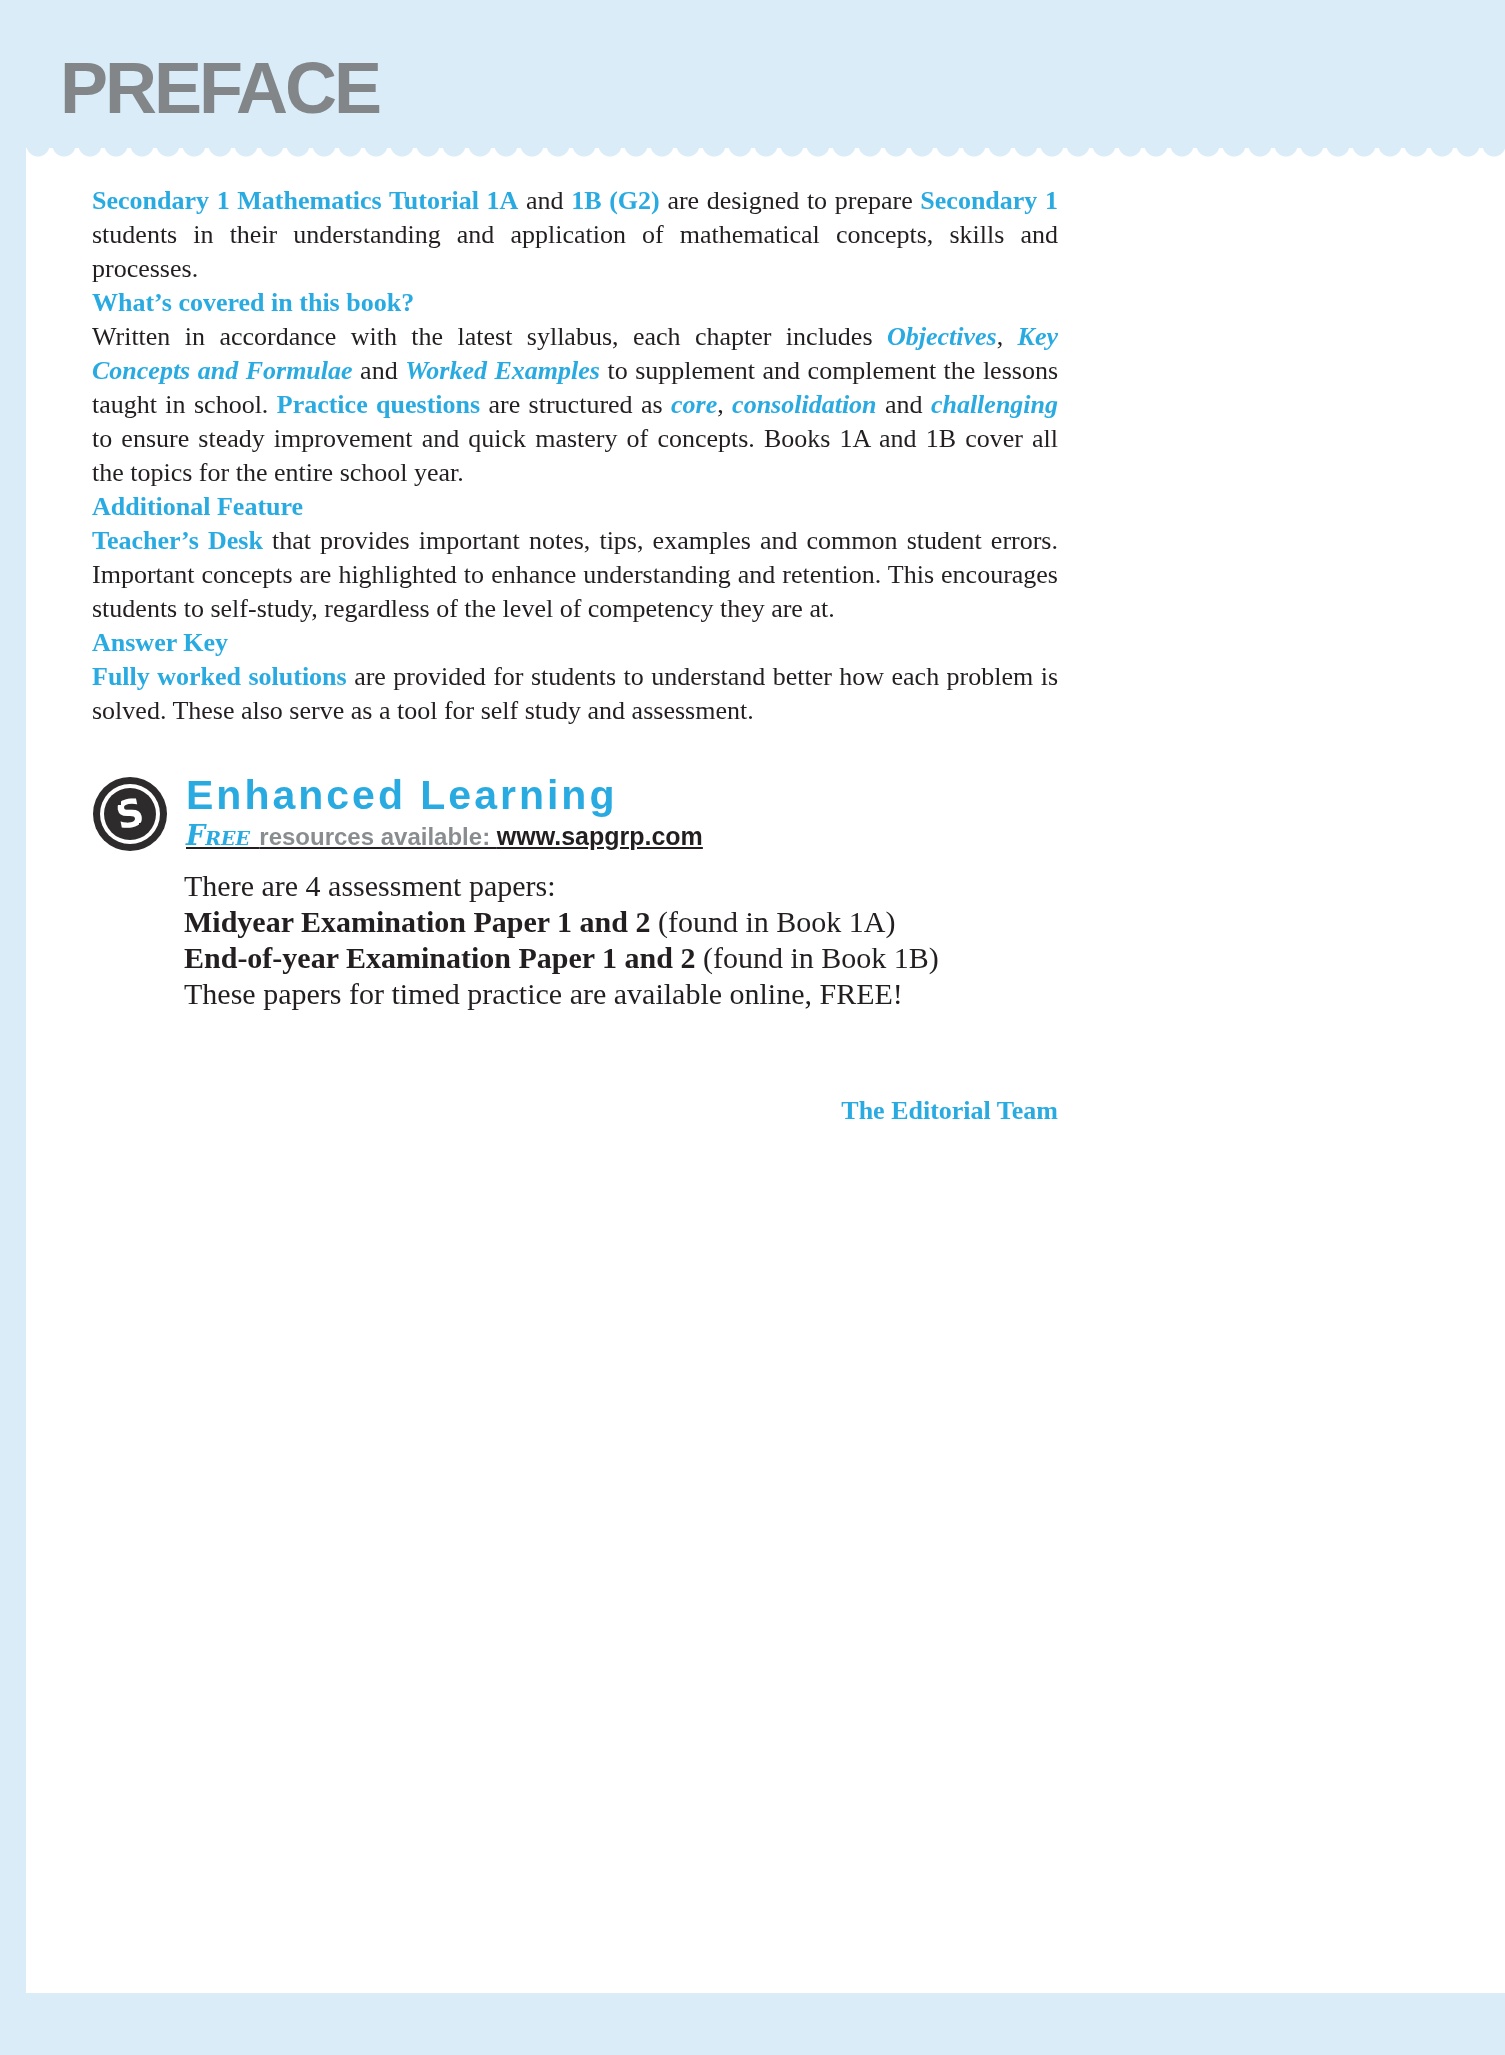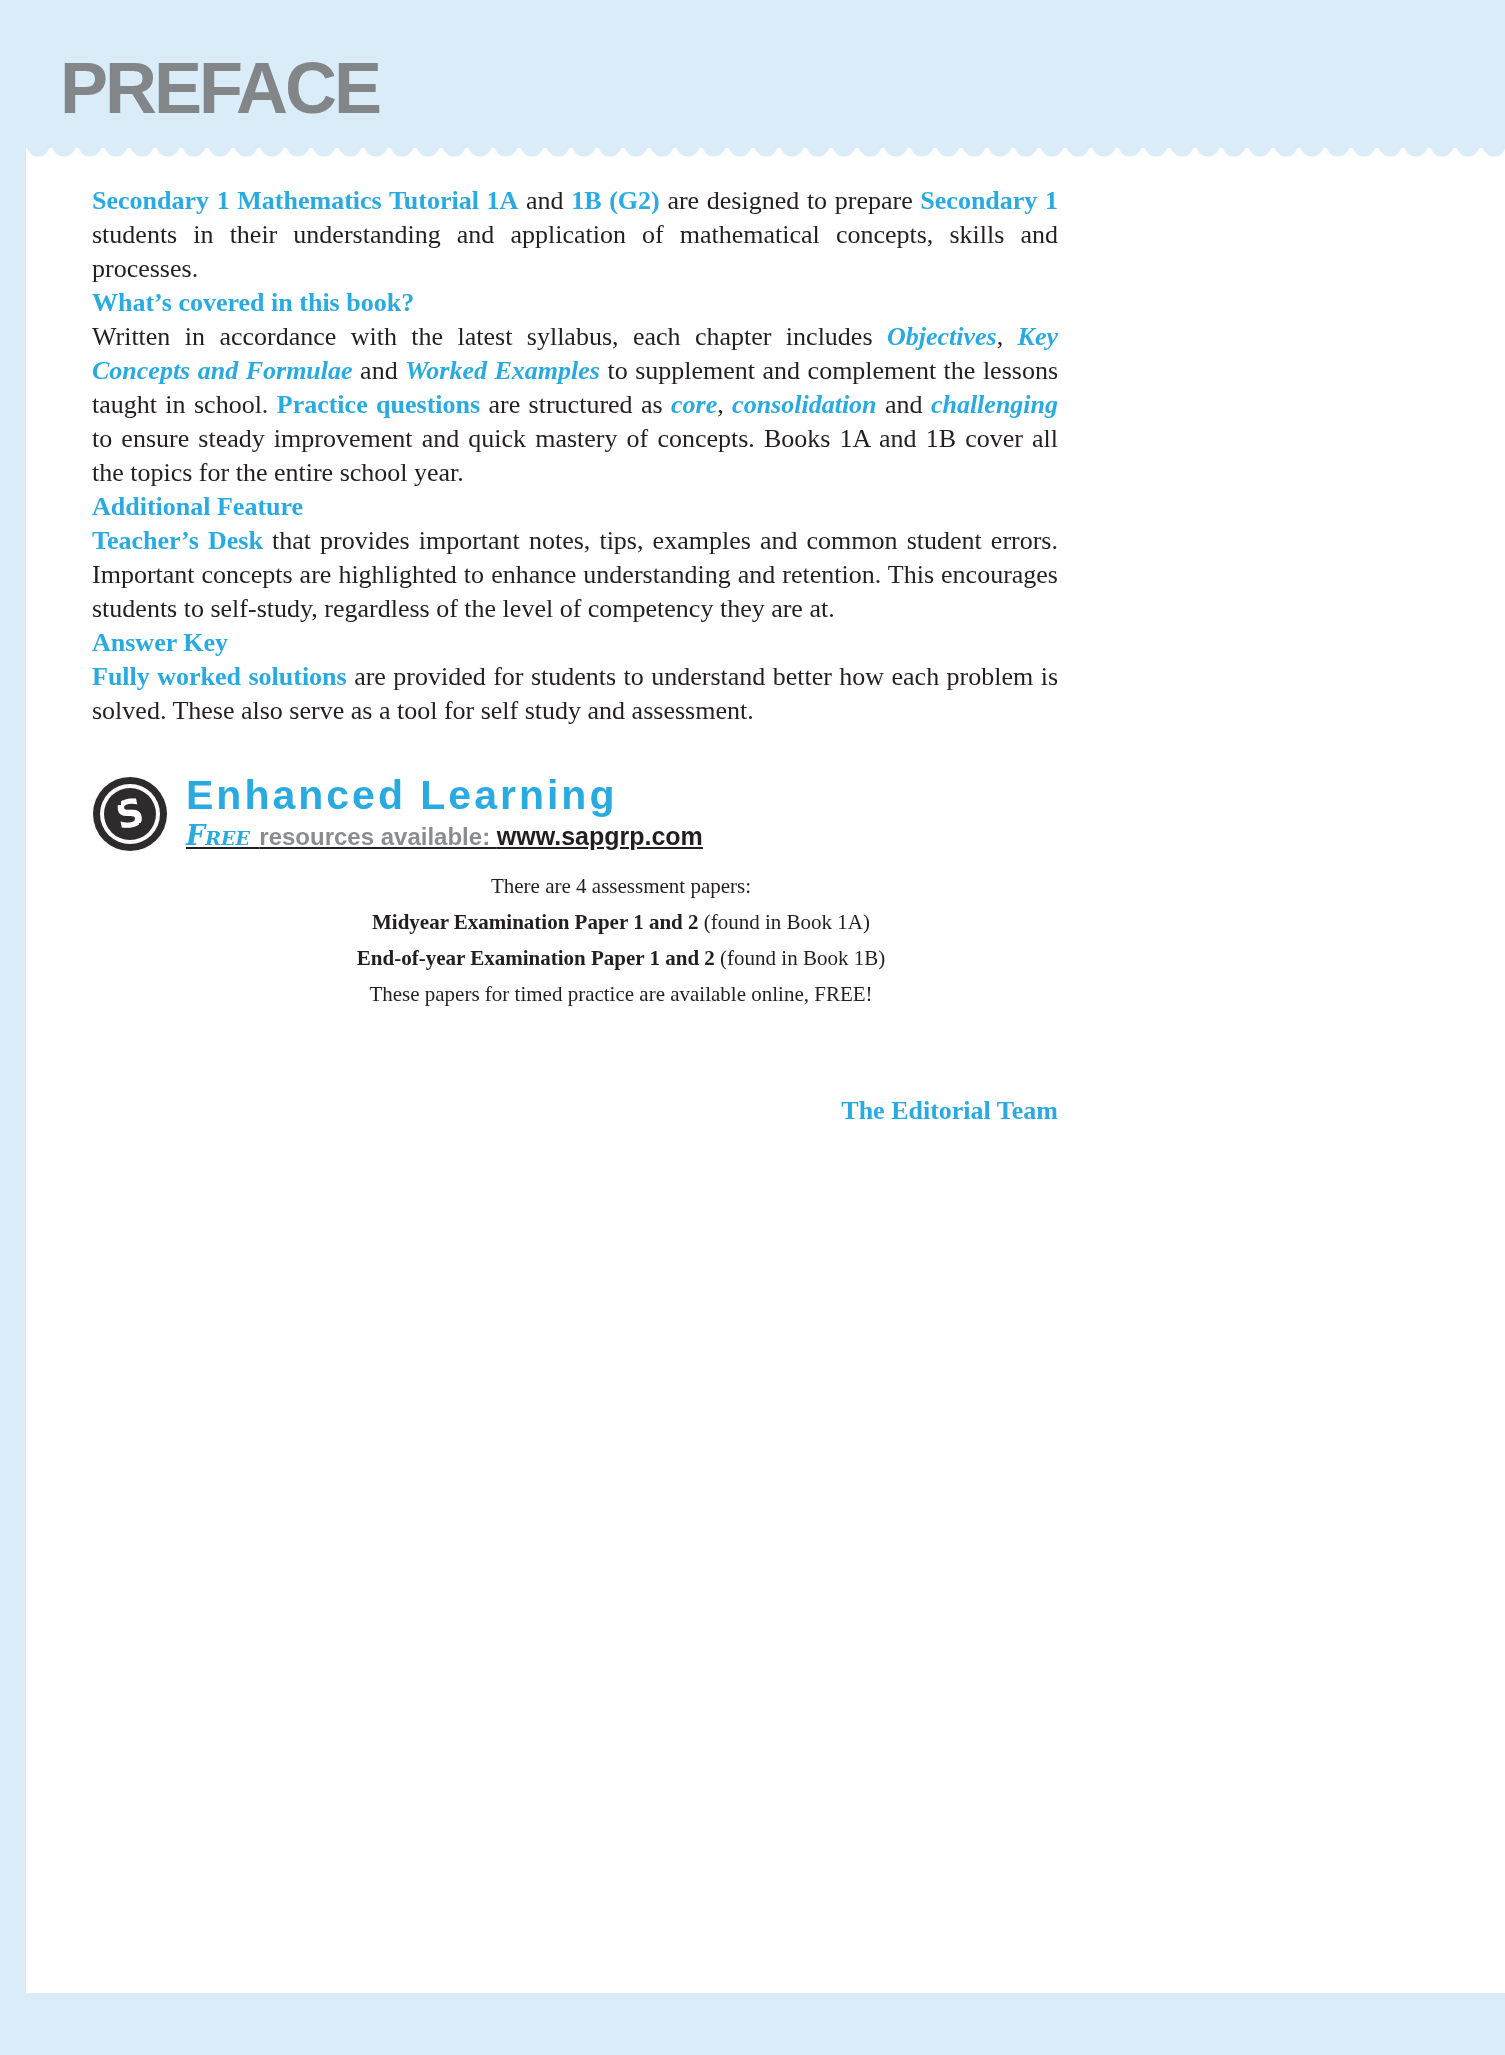--- a/index.html
+++ b/index.html
@@ -101,22 +101,22 @@
     font-variant:small-caps;
     font-size:27px;
   }
   .gray-b{color:#8a8d90;font-weight:bold;}
   .blk-b{color:var(--ink);font-weight:bold;font-size:25px;}
 
   .papers-block{
     margin:16px 0 0 92px;
   }
   .papers-block p{
-    text-align:center;
-    font-size:21px;
+    text-align:left;
+    font-size:30px;
     line-height:36px;
   }
   .closing{margin-top:54px !important;}
   .signature{
     margin-top:82px !important;
     text-align:right !important;
     color:var(--accent);
     font-weight:bold;
   }
 </style>

